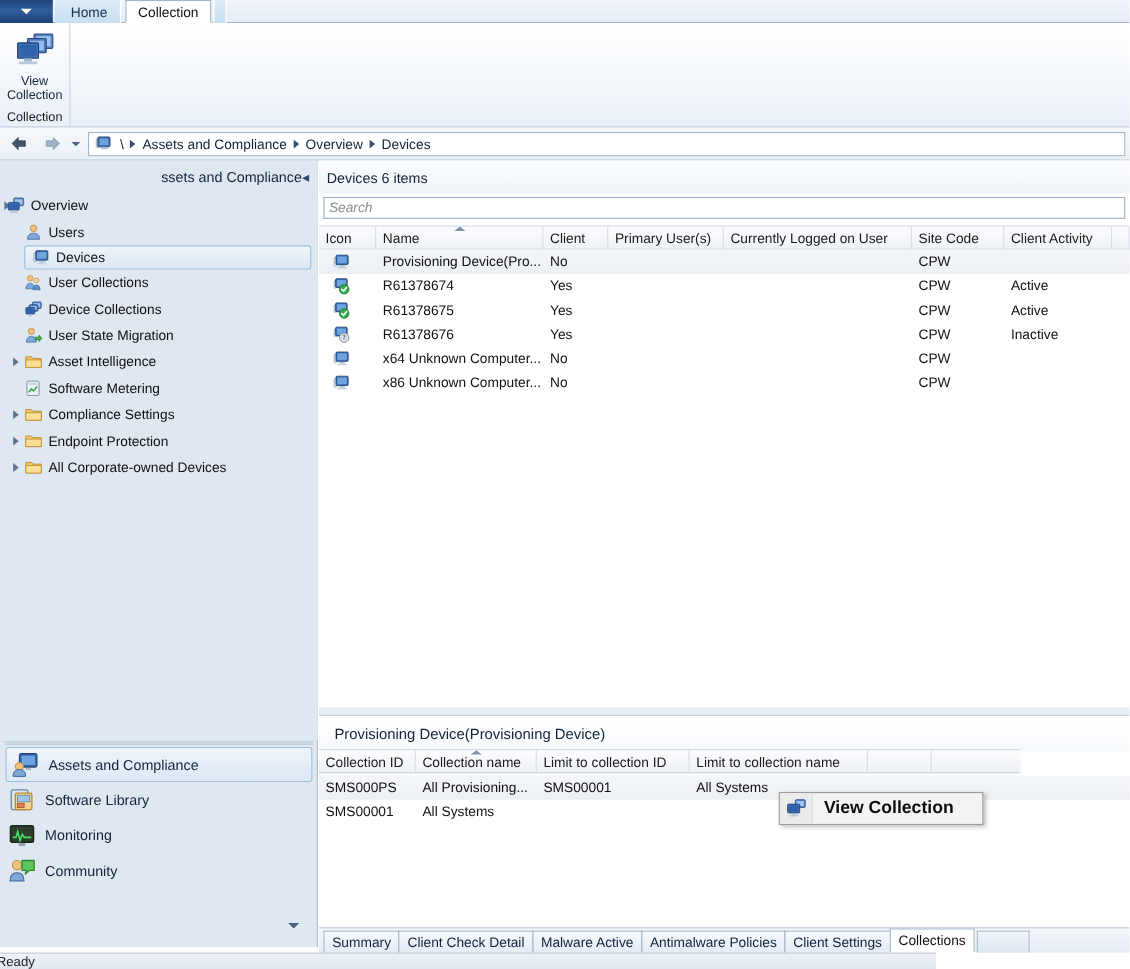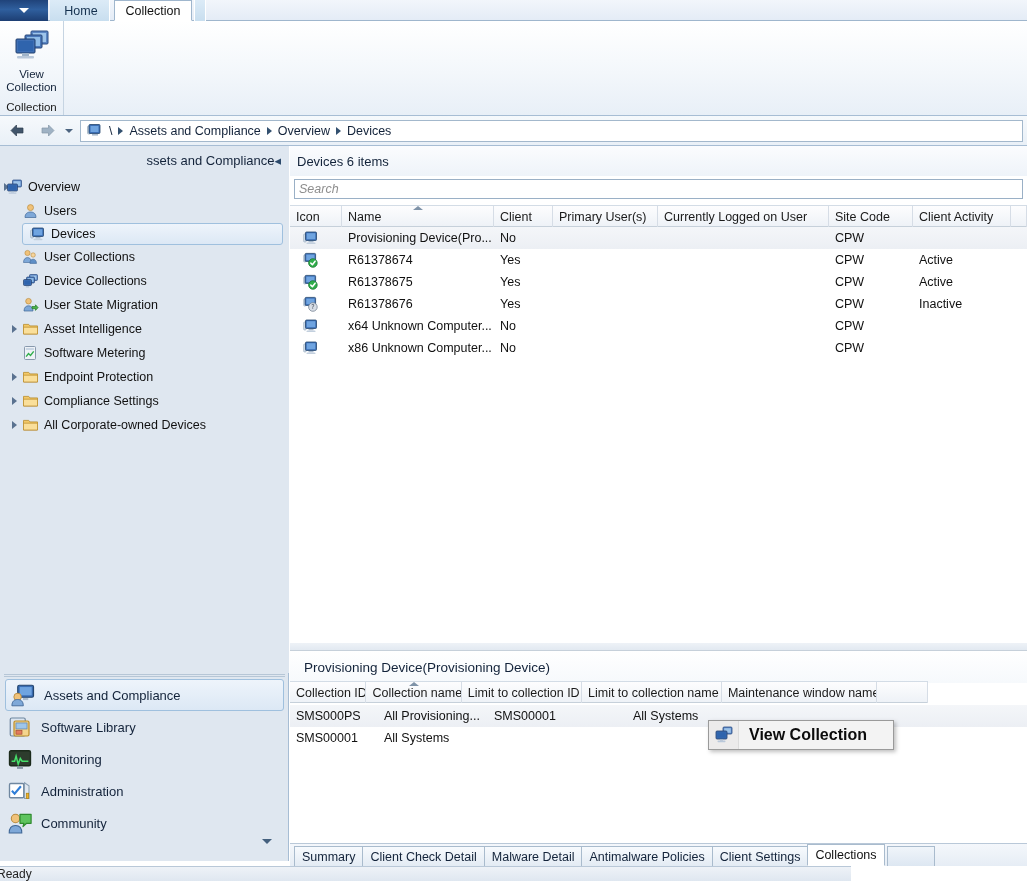--- a/index.html
+++ b/index.html
@@ -458,31 +458,31 @@
           <span class="tlabel">Software Metering</span>
         </div>
         <div class="tnode" style="padding-left: 22px;">
           <span class="exp" style="position: absolute; left: 8px;">
             <span class="tri"></span>
           </span>
           <span class="tico"><svg width="17" height="16" viewBox="0 0 16 16">
               <path d="M1 3.4 L6.2 3.4 L7.4 4.9 L15 4.9 L15 13 L1 13 Z" fill="#f3c968" stroke="#b98b29" stroke-width="0.8" stroke-linejoin="round"></path>
               <path d="M1 6.2 L15 6.2 L15 13 L1 13 Z" fill="#fadf9a" stroke="#b98b29" stroke-width="0.7"></path>
             </svg></span>
-          <span class="tlabel">Endpoint Protection</span>
+          <span class="tlabel">Compliance Settings</span>
         </div>
         <div class="tnode" style="padding-left: 22px;">
           <span class="exp" style="position: absolute; left: 8px;">
             <span class="tri"></span>
           </span>
           <span class="tico"><svg width="17" height="16" viewBox="0 0 16 16">
               <path d="M1 3.4 L6.2 3.4 L7.4 4.9 L15 4.9 L15 13 L1 13 Z" fill="#f3c968" stroke="#b98b29" stroke-width="0.8" stroke-linejoin="round"></path>
               <path d="M1 6.2 L15 6.2 L15 13 L1 13 Z" fill="#fadf9a" stroke="#b98b29" stroke-width="0.7"></path>
             </svg></span>
-          <span class="tlabel">Compliance Settings</span>
+          <span class="tlabel">Endpoint Protection</span>
         </div>
         <div class="tnode" style="padding-left: 22px;">
           <span class="exp" style="position: absolute; left: 8px;">
             <span class="tri"></span>
           </span>
           <span class="tico"><svg width="17" height="16" viewBox="0 0 16 16">
               <path d="M1 3.4 L6.2 3.4 L7.4 4.9 L15 4.9 L15 13 L1 13 Z" fill="#f3c968" stroke="#b98b29" stroke-width="0.8" stroke-linejoin="round"></path>
               <path d="M1 6.2 L15 6.2 L15 13 L1 13 Z" fill="#fadf9a" stroke="#b98b29" stroke-width="0.7"></path>
             </svg></span>
           <span class="tlabel">All Corporate-owned Devices</span>
@@ -513,29 +513,20 @@
             </svg></span>
           <span>Software Library</span>
         </div>
         <div class="wsitem">
           <span class="wsico"><svg width="24" height="24" viewBox="0 0 16 16">
               <rect x="1" y="2.5" width="14" height="10" rx="1" fill="#2d3c2d" stroke="#1b2a1b" stroke-width="0.9"></rect>
               <path d="M2.4 9.5 L4.4 9.5 L5.4 6 L6.8 11.4 L8.2 7.6 L9.4 9.5 L13.6 9.5" stroke="#46e06a" stroke-width="1" fill="none"></path>
               <rect x="6" y="13" width="4" height="1.6" fill="#8a99a8"></rect>
             </svg></span>
           <span>Monitoring</span>
-        </div>
-        <div class="wsitem">
-          <span class="wsico"><svg width="24" height="24" viewBox="0 0 16 16">
-              <rect x="1" y="3" width="9.5" height="9.5" rx="0.8" fill="#ffffff" stroke="#6f87a0" stroke-width="0.9"></rect>
-              <path d="M2.6 7.8 L4.4 9.8 L8.6 4.8" stroke="#2f7ed8" stroke-width="1.4" fill="none"></path>
-              <path d="M11 2.5 L14 4.5 L14 13 L11 13 Z" fill="#dfe7f0" stroke="#8ba0b4" stroke-width="0.7"></path>
-              <rect x="12.2" y="9.5" width="1.6" height="3.4" fill="#f0b429" stroke="#b1820f" stroke-width="0.5"></rect>
-            </svg></span>
-          <span>Administration</span>
         </div>
         <div class="wsitem">
           <span class="wsico"><svg width="24" height="24" viewBox="0 0 16 16">
               <circle cx="5" cy="5" r="2.8" fill="#f0c27a" stroke="#b98b3e" stroke-width="0.7"></circle>
               <path d="M0.8 14.6 C0.8 11 2.8 9.6 5 9.6 C7.2 9.6 9.2 11 9.2 14.6 Z" fill="#7ea8d8" stroke="#3f6796" stroke-width="0.7"></path>
               <path d="M8 2.2 L15.4 2.2 L15.4 8.2 L12.4 8.2 L10 10.4 L10.6 8.2 L8 8.2 Z" fill="#5ec45e" stroke="#2f8a2f" stroke-width="0.8" stroke-linejoin="round"></path>
             </svg></span>
           <span>Community</span>
         </div>
       </div>
@@ -701,23 +692,20 @@
         <div class="gh" style="width: 110px;">
           <span class="sortmark"></span>
           <span>Collection name</span>
         </div>
         <div class="gh" style="width: 139px;">
           <span>Limit to collection ID</span>
         </div>
         <div class="gh" style="width: 162px;">
           <span>Limit to collection name</span>
         </div>
-        <div class="gh" style="width: 180px;">
-          <span>Maintenance window name</span>
-        </div>
         <div class="gh" style="width: 58px;">
           <span></span>
         </div>
       </div>
     <div class="dbody" id="dbody">
         <div class="grow sel">
           <div class="gc" style="width: 88px;">SMS000PS</div>
           <div class="gc" style="width: 110px;">All Provisioning...</div>
           <div class="gc" style="width: 139px;">SMS00001</div>
           <div class="gc" style="width: 162px;">All Systems</div>
@@ -746,21 +734,21 @@
         <rect x="5" y="13" width="3" height="1.6" fill="#9fb3c9"></rect>
         <rect x="2.5" y="14.6" width="8" height="1.6" rx="0.8" fill="#b9c8da"></rect>
       </svg>
     </span>
     <span class="ctx-label">View Collection</span>
   </div>
 
   <div class="tabstrip" id="tabstrip">
       <div class="btab">Summary</div>
       <div class="btab">Client Check Detail</div>
-      <div class="btab">Malware Detail</div>
+      <div class="btab">Malware Active</div>
       <div class="btab">Antimalware Policies</div>
       <div class="btab">Client Settings</div>
       <div class="btab active">Collections</div>
       <div class="btab-stub"></div>
     </div>
 
   <div class="statusbar">
     <span class="txt">Ready</span>
   </div>
 </div>

